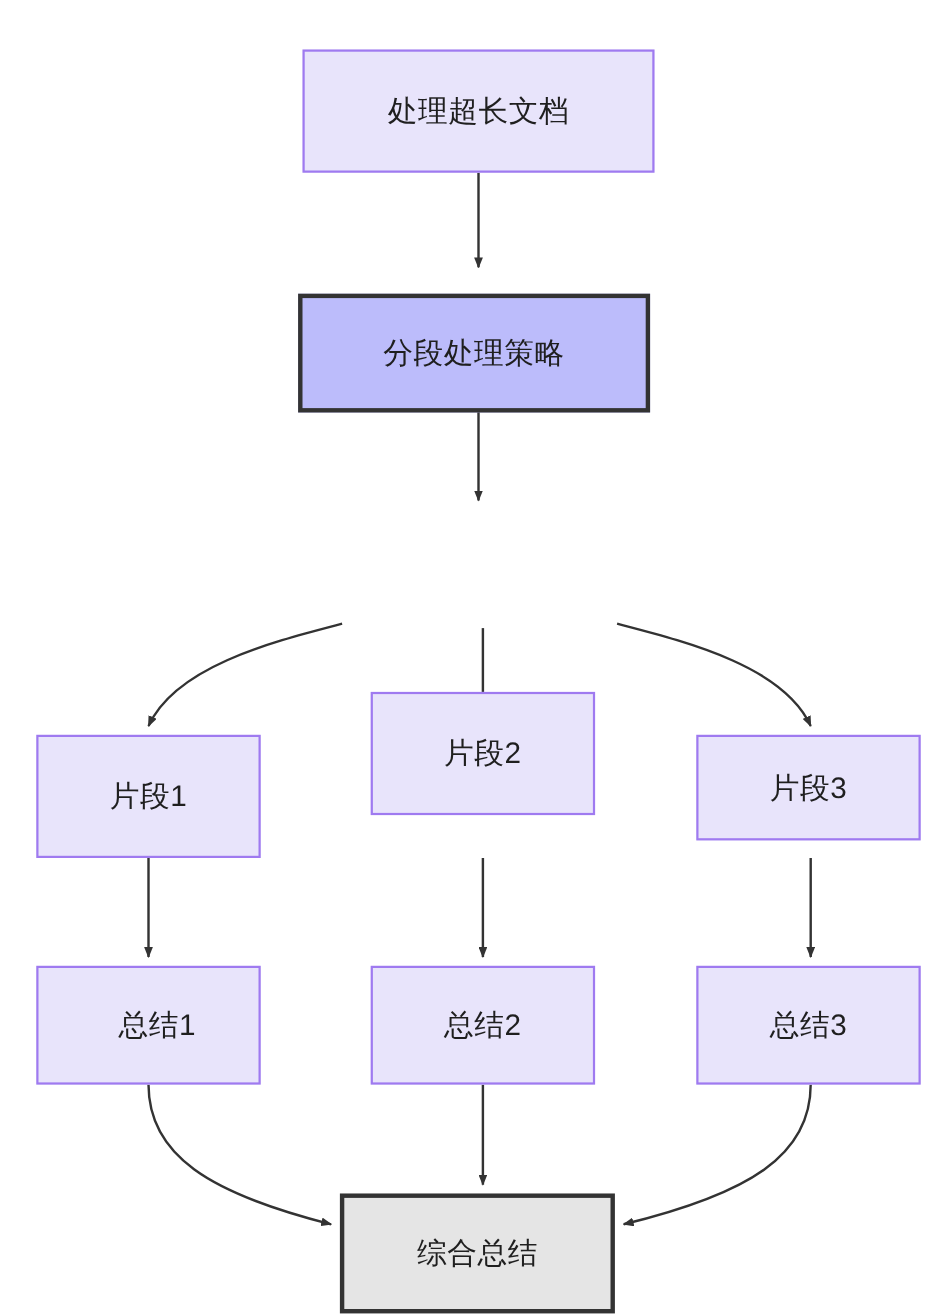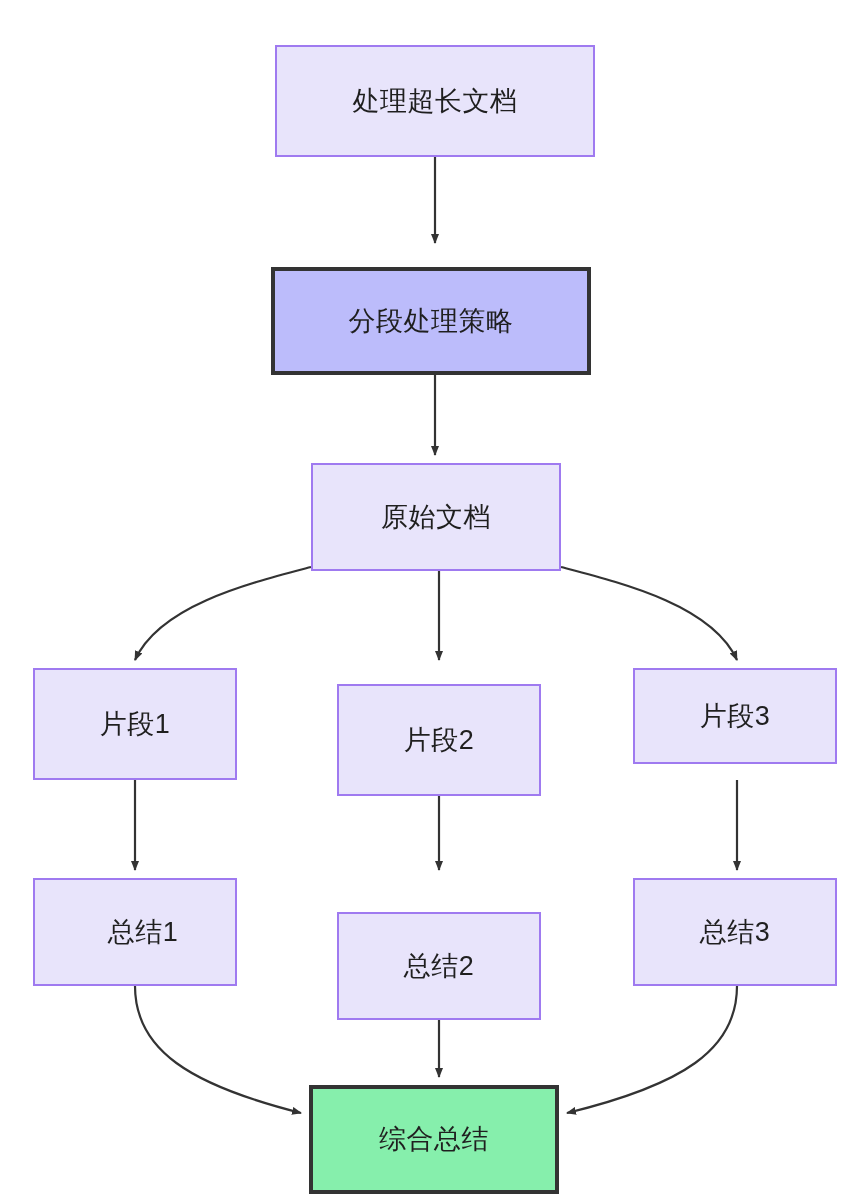--- a/index.html
+++ b/index.html
@@ -46,21 +46,21 @@
   }
   .node-normal {
     background: #e8e4fb;
     border: 2px solid #9f7af0;
   }
   .node-strategy {
     background: #bcbcfb;
     border: 4px solid #333333;
   }
   .node-final {
-    background: #86efac;
+    background: #e5e5e5;
     border: 4px solid #333333;
   }
   .node-label {
     display: block;
     pointer-events: none;
     white-space: nowrap;
   }
 </style>
 </head>
 <body>
@@ -98,41 +98,38 @@
   </svg>
 
   <div class="node node-normal" style="left:275px; top:30px; width:320px; height:112px;">
     <span class="node-label">处理超长文档</span>
   </div>
 
   <div class="node node-strategy" style="left:271px; top:252px; width:320px; height:108px;">
     <span class="node-label">分段处理策略</span>
   </div>
 
-  <div class="node node-normal" style="left:311px; top:448px; width:250px; height:108px;">
-    <span class="node-label">原始文档</span>
-  </div>
 
   <div class="node node-normal" style="left:33px; top:653px; width:204px; height:112px;">
     <span class="node-label">片段1</span>
   </div>
 
-  <div class="node node-normal" style="left:337px; top:669px; width:204px; height:112px;">
+  <div class="node node-normal" style="left:337px; top:614px; width:204px; height:112px;">
     <span class="node-label">片段2</span>
   </div>
 
   <div class="node node-normal" style="left:633px; top:653px; width:204px; height:96px;">
     <span class="node-label">片段3</span>
   </div>
 
   <div class="node node-normal" style="left:33px; top:863px; width:204px; height:108px;padding-left:16px;">
     <span class="node-label">总结1</span>
   </div>
 
-  <div class="node node-normal" style="left:337px; top:897px; width:204px; height:108px;">
+  <div class="node node-normal" style="left:337px; top:863px; width:204px; height:108px;">
     <span class="node-label">总结2</span>
   </div>
 
   <div class="node node-normal" style="left:633px; top:863px; width:204px; height:108px;">
     <span class="node-label">总结3</span>
   </div>
 
   <div class="node node-final" style="left:309px; top:1070px; width:250px; height:109px;">
     <span class="node-label">综合总结</span>
   </div>

